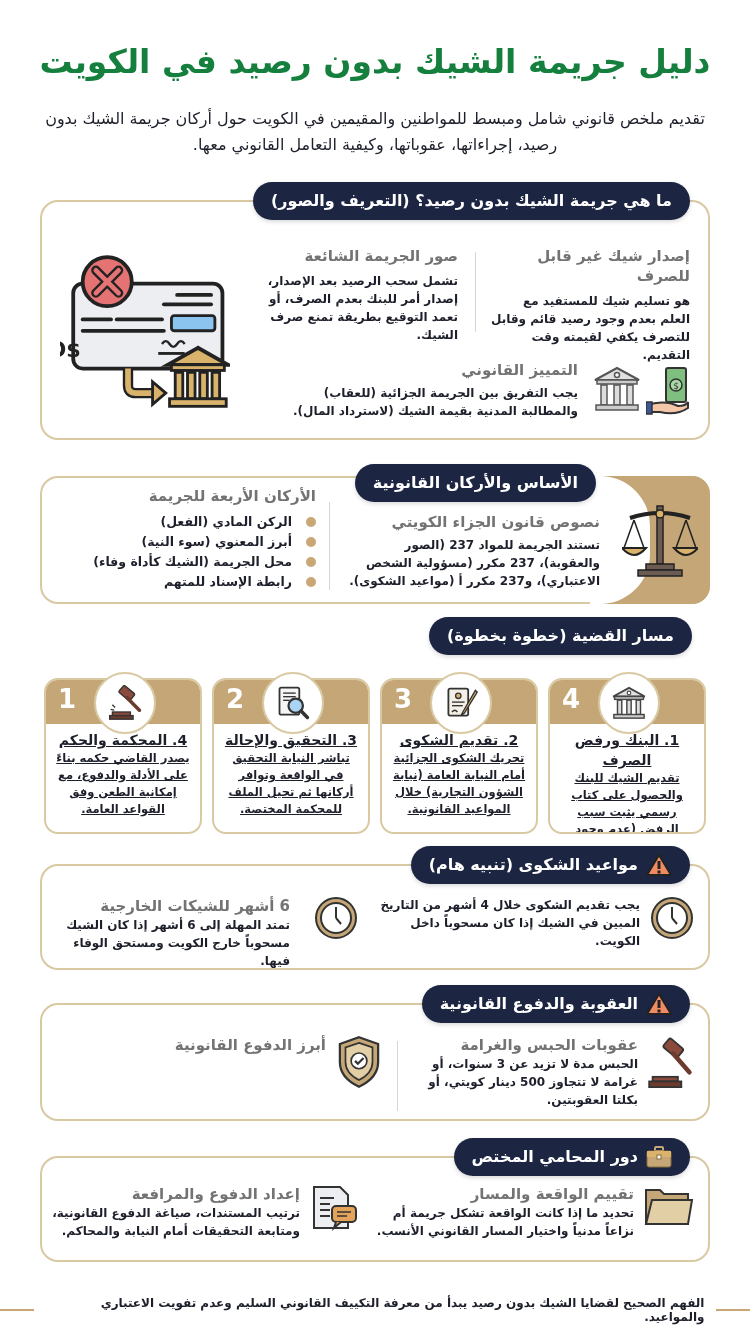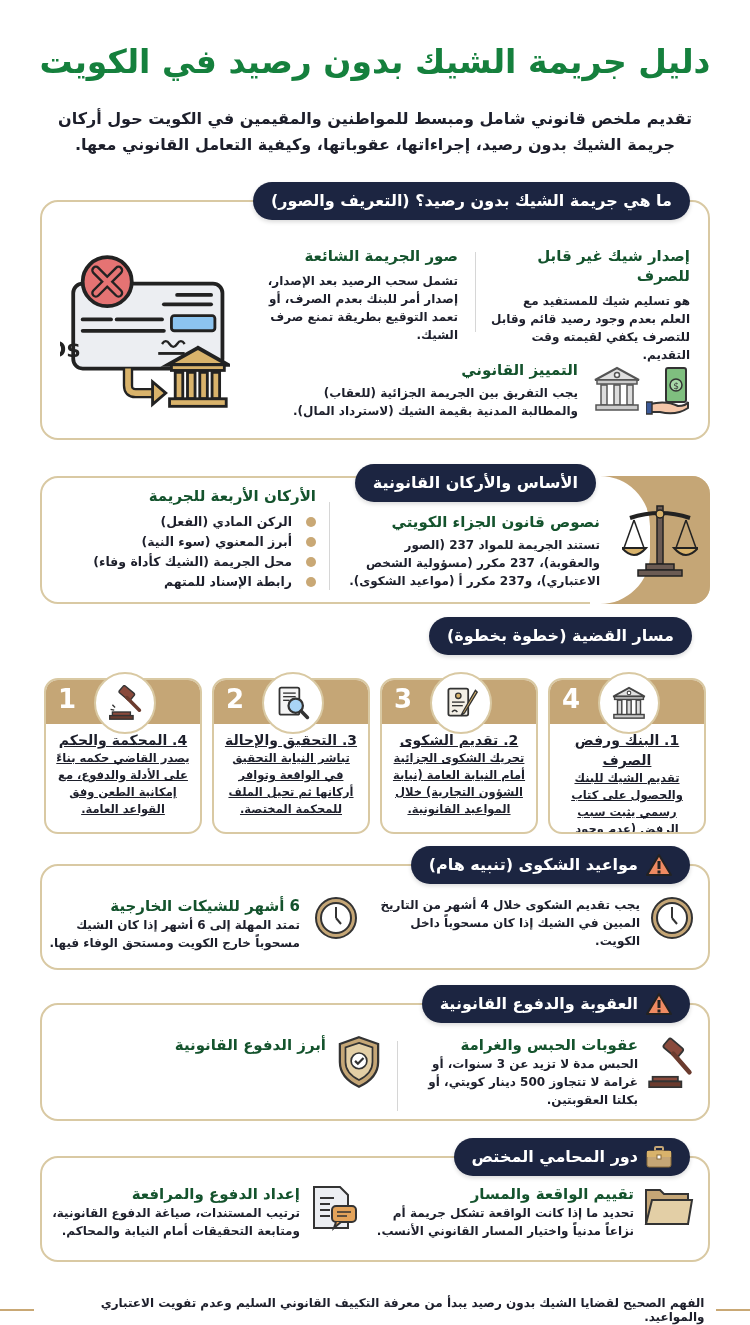--- a/index.html
+++ b/index.html
@@ -1,25 +1,25 @@
 <!DOCTYPE html>
 <html lang="ar" dir="rtl"><head>
 <meta charset="utf-8">
 <style>
   * { box-sizing: border-box; margin: 0; padding: 0; }
   html, body { width: 750px; height: 1325px; background: #ffffff; overflow: hidden; }
   body { font-family: "DejaVu Sans", "Liberation Sans", sans-serif; color: #1d1f2b; direction: rtl; position: relative; }
 
   .title { position: absolute; top: 42px; left: 0; width: 750px; text-align: center; font-size: 33px; font-weight: bold; color: #15803d; letter-spacing: -0.5px; }
-  .subtitle { position: absolute; top: 106px; left: 40px; width: 670px; text-align: center; font-size: 16px; line-height: 26px; color: #1d1f2b; font-weight: bold; }
+  .subtitle { position: absolute; top: 106px; left: 40px; width: 670px; text-align: center; font-size: 16px; line-height: 26px; color: #1d1f2b; font-weight: normal; }
 
   .section { position: absolute; left: 40px; width: 670px; border: 2px solid #d9c9a3; border-radius: 18px; background: #fff; }
   .pill { position: absolute; background: #1c2541; color: #fff; font-weight: bold; font-size: 16px; height: 38px; line-height: 38px; border-radius: 19px; padding: 0 18px; white-space: nowrap; display: flex; align-items: center; gap: 8px; box-shadow: 0 2px 4px rgba(0,0,0,0.15); }
 
-  .item-title { font-size: 15px; font-weight: bold; color: #14532d; line-height: 20px; }
+  .item-title { font-size: 15px; font-weight: bold; color: #737373; line-height: 20px; }
   .item-text { font-size: 12px; line-height: 18px; color: #1d1f2b; font-weight: bold; }
 
   .divider-v { position: absolute; width: 1px; background: #d6d6d6; }
 
   .bullet-list { list-style: none; }
   .bullet-list li { font-size: 12.5px; line-height: 20px; font-weight: bold; display: flex; align-items: center; gap: 14px; }
   .bullet { width: 10px; height: 10px; border-radius: 50%; background: #c9a875; flex: 0 0 10px; }
 
   .step { position: absolute; top: 678px; width: 158px; height: 156px; border: 2px solid #d9c9a3; border-radius: 14px; background: #fff; overflow: hidden; }
   .step-head { height: 44px; background: #c5a676; position: relative; }
@@ -251,21 +251,21 @@
     <svg width="44" height="44" viewBox="0 0 44 44" style="flex:0 0 44px;">
       <circle cx="22" cy="22" r="20" fill="#c5a676" stroke="#333" stroke-width="2"></circle>
       <circle cx="22" cy="22" r="15" fill="#fff" stroke="#333" stroke-width="2"></circle>
       <line x1="22" y1="22" x2="22" y2="11" stroke="#333" stroke-width="2"></line>
       <line x1="22" y1="22" x2="27" y2="28" stroke="#333" stroke-width="2"></line>
     </svg>
     <div>
       <div class="item-text">يجب تقديم الشكوى خلال 4 أشهر من التاريخ المبين في الشيك إذا كان مسحوباً داخل الكويت.</div>
     </div>
   </div>
-  <div style="position:absolute; right:350px; top:30px; width:310px; display:flex; gap:14px;">
+  <div style="position:absolute; right:350px; top:30px; width:310px; display:flex; gap:24px;">
     <svg width="44" height="44" viewBox="0 0 44 44" style="flex:0 0 44px;">
       <circle cx="22" cy="22" r="20" fill="#c5a676" stroke="#333" stroke-width="2"></circle>
       <circle cx="22" cy="22" r="15" fill="#fff" stroke="#333" stroke-width="2"></circle>
       <line x1="22" y1="22" x2="22" y2="11" stroke="#333" stroke-width="2"></line>
       <line x1="22" y1="22" x2="27" y2="28" stroke="#333" stroke-width="2"></line>
     </svg>
     <div>
       <div class="item-title">6 أشهر للشيكات الخارجية</div>
       <div class="item-text">تمتد المهلة إلى 6 أشهر إذا كان الشيك مسحوباً خارج الكويت ومستحق الوفاء فيها.</div>
     </div>

